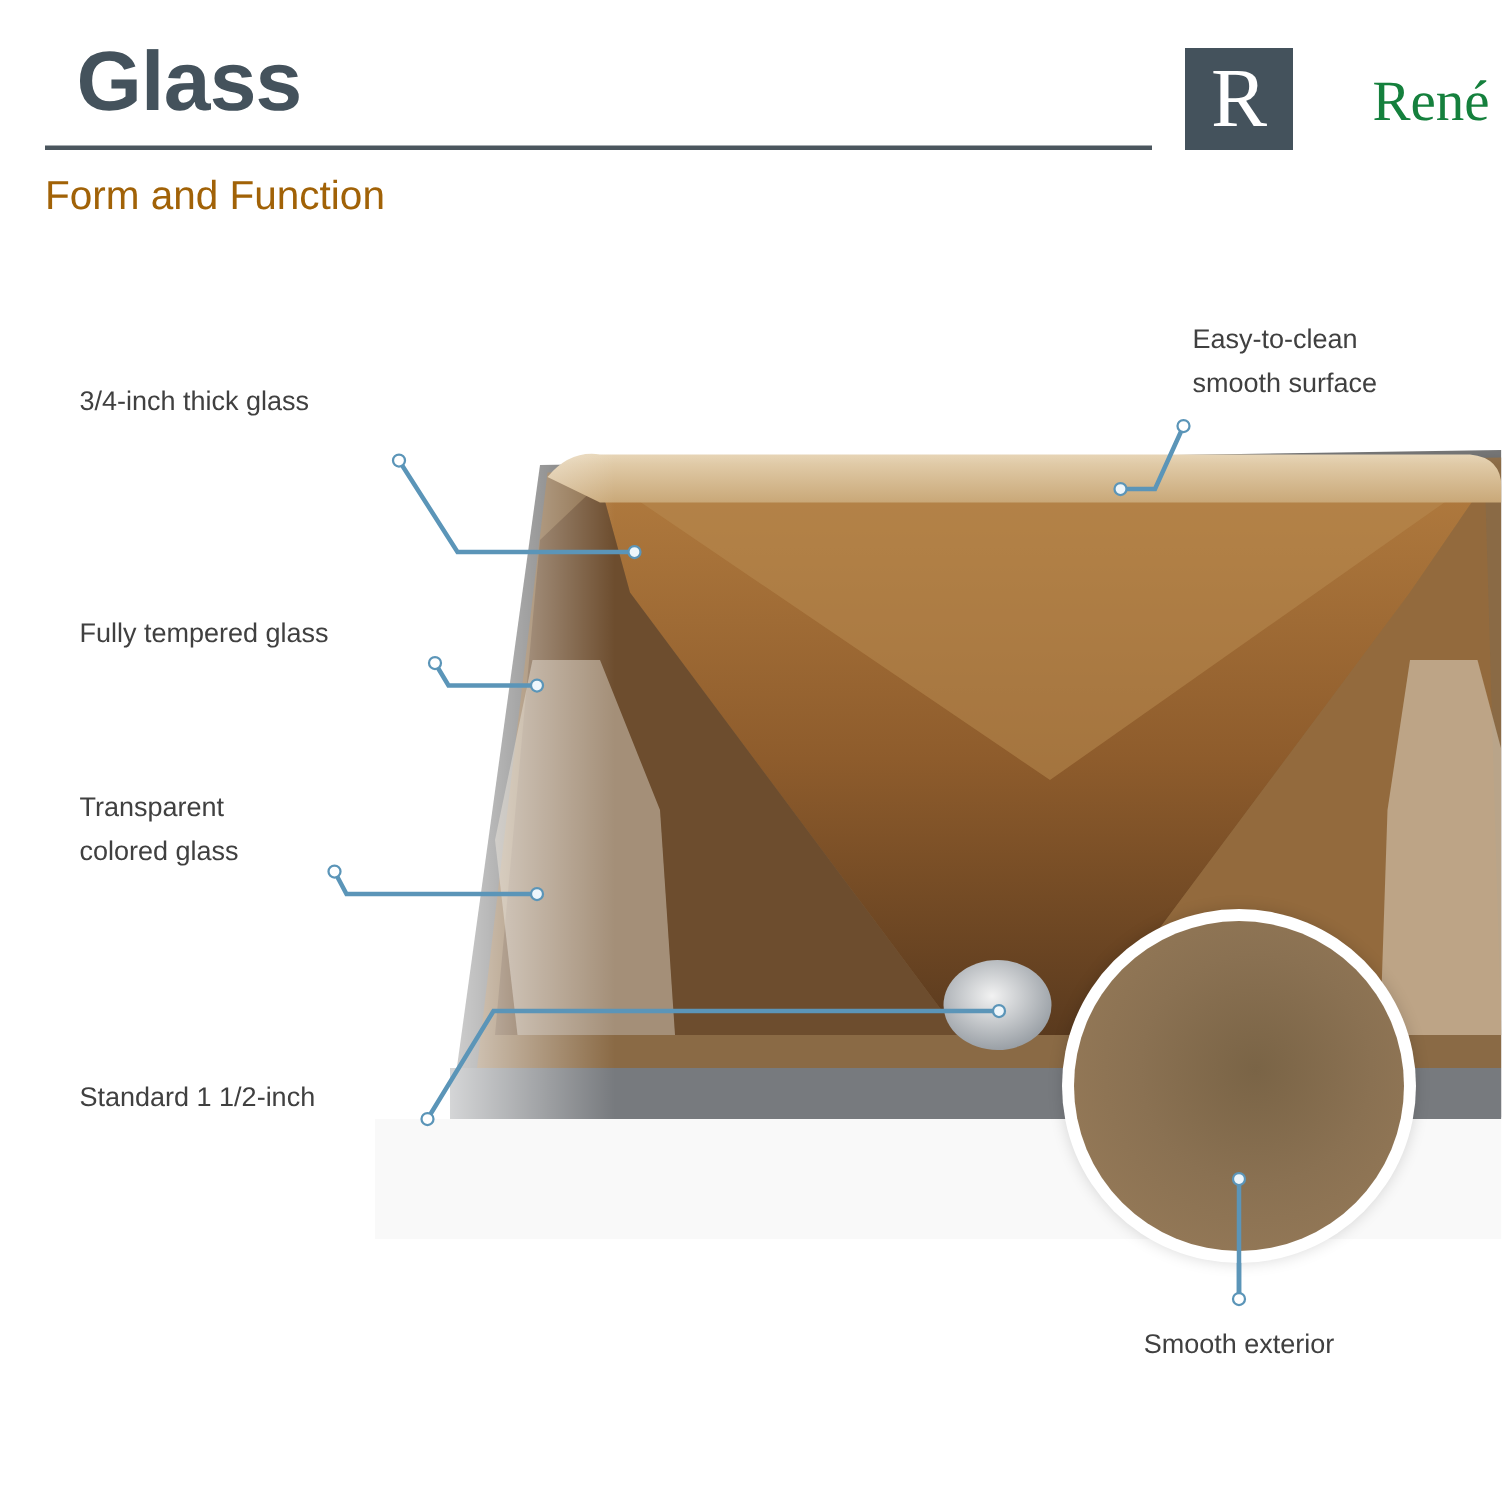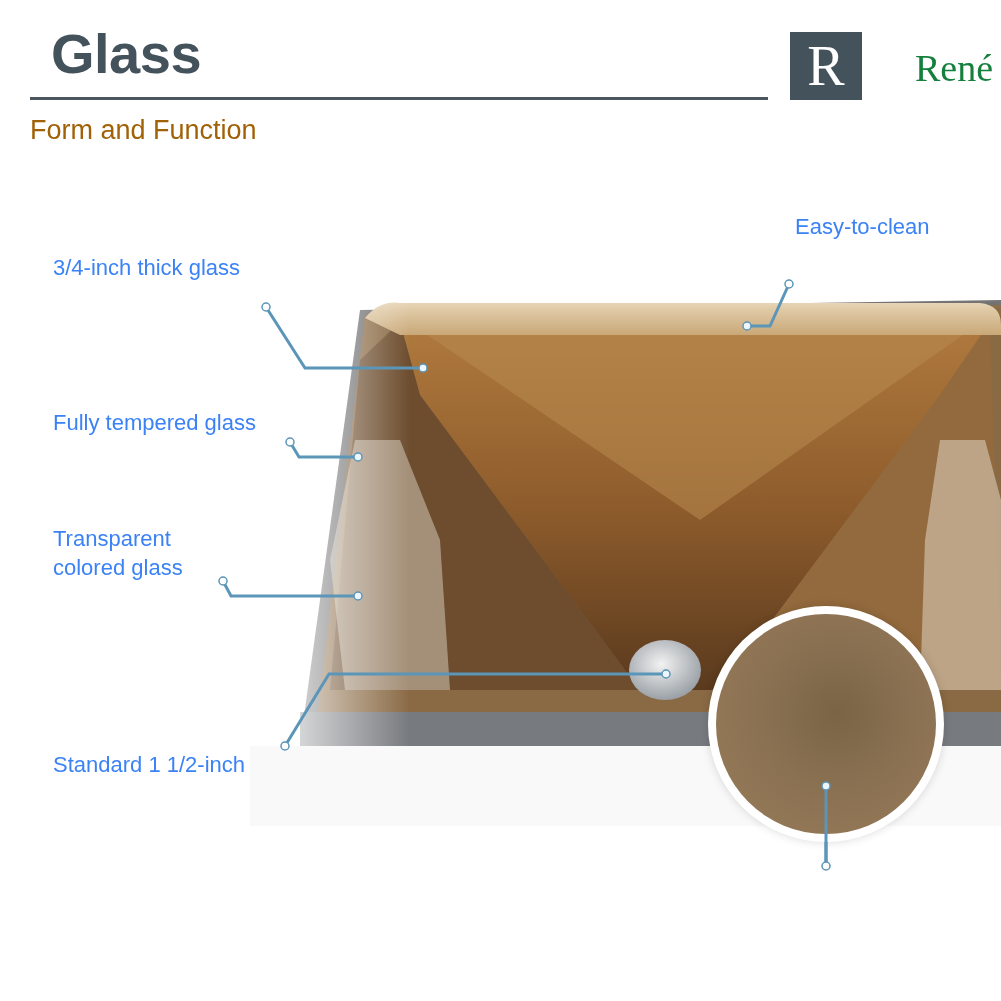--- a/index.html
+++ b/index.html
@@ -4,21 +4,21 @@
   <style>
     html, body { margin:0; padding:0; }
     body { width:1001px; height:1001px; position:relative; overflow:hidden; background:#ffffff; font-family:"Liberation Sans", sans-serif; color:#3f4a52; }
     .title { position:absolute; left:30px; top:22px; font-size:56px; font-weight:bold; color:#44525c; letter-spacing:-0.5px; line-height:64px;margin-left:21px; }
     .rule { position:absolute; left:30px; top:97px; width:738px; height:3px; background:#4b565e; }
     .subtitle { position:absolute; left:30px; top:114px; font-size:27px; color:#a16207; line-height:32px; }
     .logo-box { position:absolute; left:790px; top:32px; width:72px; height:68px; background:#44525c; }
     .logo-r { position:absolute; left:0; top:0; width:72px; height:68px; text-align:center; font-family:"Liberation Serif", serif; font-size:56px; color:#ffffff; line-height:68px; }
     .logo-text { position:absolute; left:915px; top:46px; font-family:"Liberation Serif", serif; font-size:38px; color:#15803d; }
     .scene { position:absolute; left:0; top:0; width:1001px; height:1001px; }
-    .label { position:absolute; font-size:22px; color:#3b82f6; line-height:29px; }
+    .label { position:absolute; font-size:18px; color:#404040; line-height:29px; }
     .mag { position:absolute; left:708px; top:606px; width:236px; height:236px; border-radius:50%; background:#fff; box-shadow:0 0 10px rgba(0,0,0,0.15); }
     .mag-inner { position:absolute; left:8px; top:8px; width:220px; height:220px; border-radius:50%; background:radial-gradient(circle at 55% 45%, #7a6446 0%, #8a7152 45%, #9a7d5a 100%); }
   </style>
 </head>
 <body>
 
 <div class="title">Glass</div>
 <div class="rule"></div>
 <div class="subtitle">Form and Function</div>
 
@@ -101,20 +101,22 @@
   <circle cx="826" cy="786" r="4" fill="#eef6fb" stroke="#5b95b8" stroke-width="1.5"></circle>
   <circle cx="826" cy="866" r="4" fill="#fff" stroke="#5b95b8" stroke-width="1.5"></circle>
 </svg>
 
 <div class="label" style="left:53px;top:253px">3/4-inch thick glass</div>
 <div class="label" style="left:53px;top:408px">Fully tempered glass</div>
 <div class="label" style="left:53px;top:524px">
   <div>Transparent</div>
   <div>colored glass</div>
 </div>
-<div class="label" style="left:53px;top:750px">
+<div class="label" style="left:53px;top:717px">
   <div>Standard 1 1/2-inch</div>
 </div>
 <div class="label" style="left:795px;top:212px">
   <div>Easy-to-clean</div>
+  <div>smooth surface</div>
 </div>
 <div class="label" style="left:726px;top:882px;width:200px;text-align:center">
+  <div>Smooth exterior</div>
 </div>
 
 </body></html>

